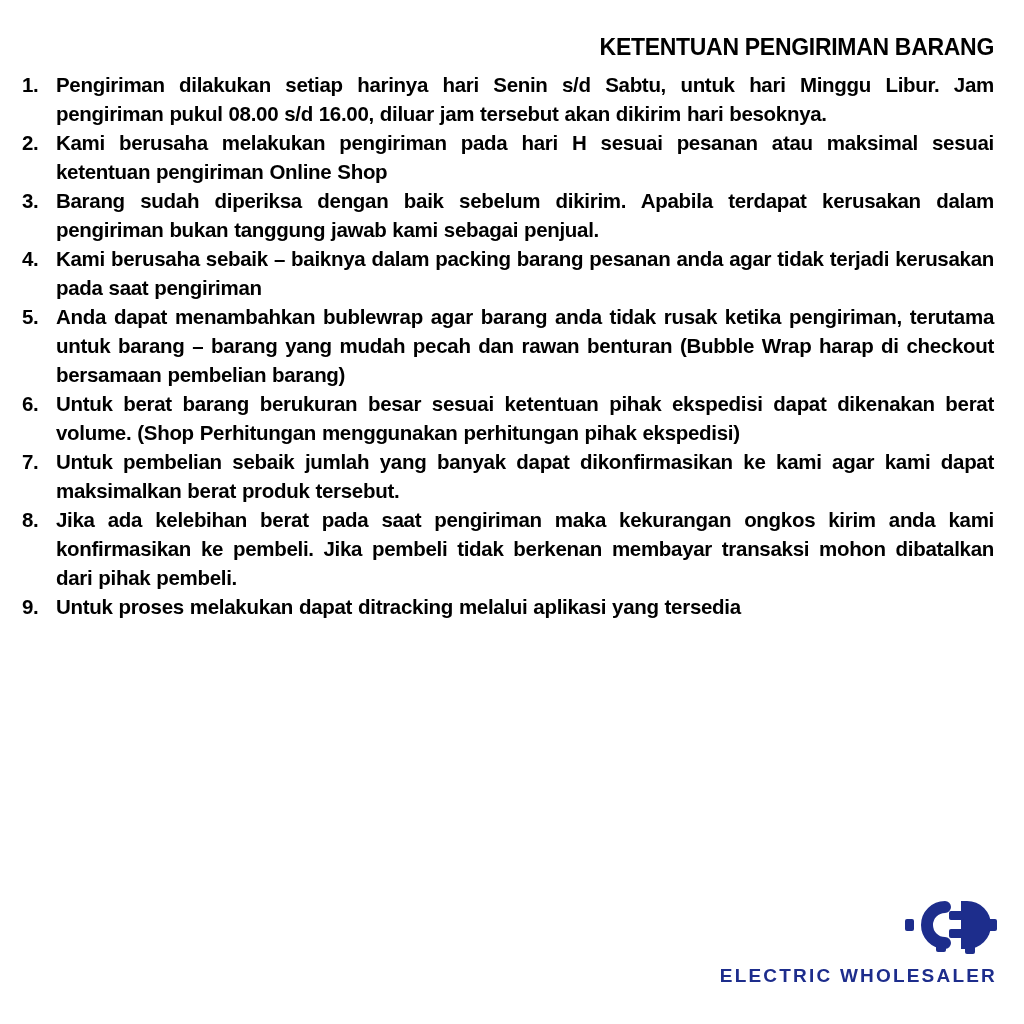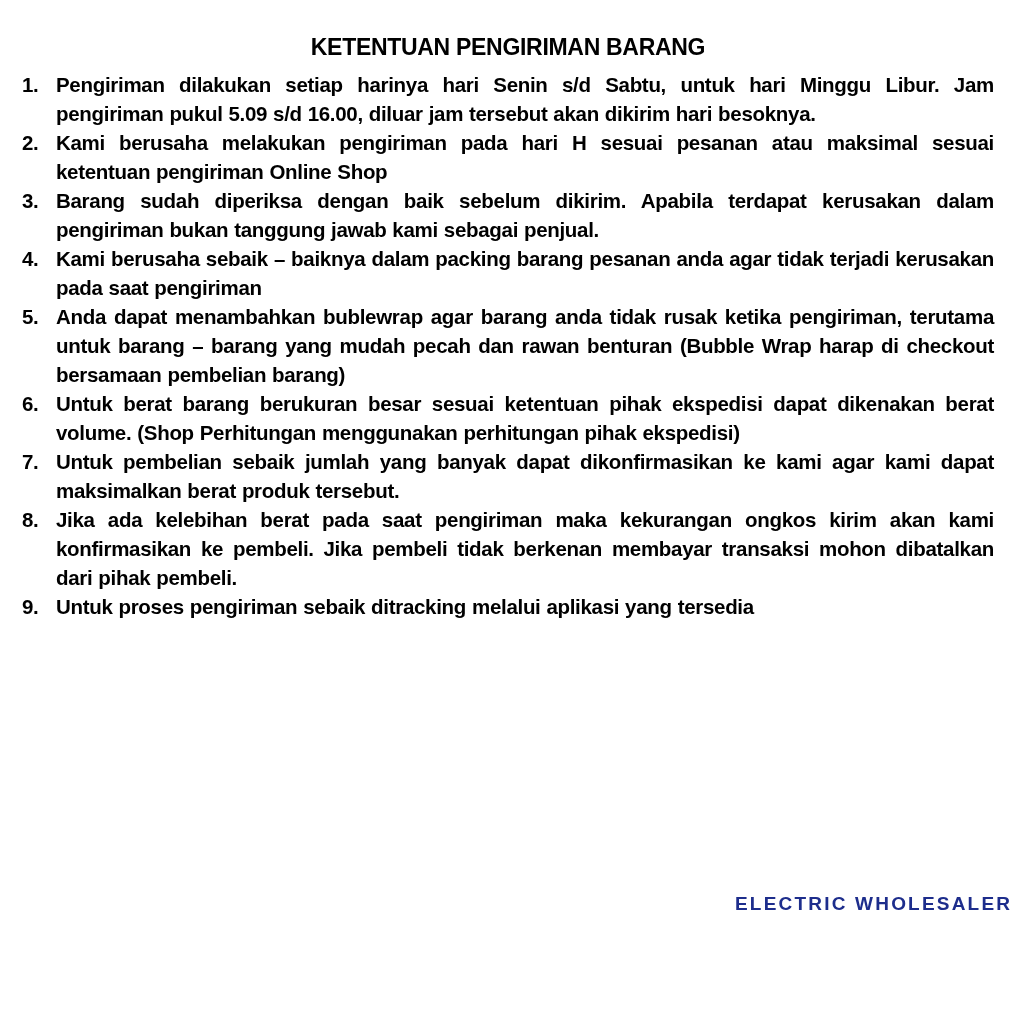--- a/index.html
+++ b/index.html
@@ -11,21 +11,21 @@
     overflow: hidden;
     position: relative;
   }
   .doc {
     position: absolute;
     top: 34px;
     left: 22px;
     right: 30px;
   }
   .doc-title {
-    text-align: center;
+    text-align: right;
     font-size: 23px;
     font-weight: 700;
     color: #000000;
     letter-spacing: -0.3px;
     margin-bottom: 9px;
   }
   .terms-list {
     display: flex;
     flex-direction: column;
   }
@@ -50,22 +50,22 @@
     text-align: justify;
     letter-spacing: -0.3px;
     word-spacing: 0.5px;
   }
   .logo {
     position: absolute;
     left: 735px;
     top: 893px;
     width: 262px;
     display: flex;
-    flex-direction: row;
-    align-items: flex-start;
+    flex-direction: column;
+    align-items: flex-end;
   }
   .logo-icon {
     width: 92px;
     height: 66px;
     margin-bottom: 6px;
   }
   .logo-wordmark {
     font-size: 19px;
     font-weight: 700;
     letter-spacing: 2.2px;
@@ -75,21 +75,21 @@
 </style>
 </head>
 <body>
 
 <div class="doc">
   <div class="doc-title">KETENTUAN PENGIRIMAN BARANG</div>
 
   <div class="terms-list">
     <div class="term-item">
       <span class="term-number">1.</span>
-      <span class="term-text">Pengiriman dilakukan setiap harinya hari Senin s/d Sabtu, untuk hari Minggu Libur. Jam pengiriman pukul 5.09 s/d 16.00, diluar jam tersebut akan dikirim hari besoknya.</span>
+      <span class="term-text">Pengiriman dilakukan setiap harinya hari Senin s/d Sabtu, untuk hari Minggu Libur. Jam pengiriman pukul 08.00 s/d 16.00, diluar jam tersebut akan dikirim hari besoknya.</span>
     </div>
     <div class="term-item">
       <span class="term-number">2.</span>
       <span class="term-text">Kami berusaha melakukan pengiriman pada hari H sesuai pesanan atau maksimal sesuai ketentuan pengiriman Online Shop</span>
     </div>
     <div class="term-item">
       <span class="term-number">3.</span>
       <span class="term-text">Barang sudah diperiksa dengan baik sebelum dikirim. Apabila terdapat kerusakan dalam pengiriman bukan tanggung jawab kami sebagai penjual.</span>
     </div>
     <div class="term-item">
@@ -103,25 +103,25 @@
     <div class="term-item">
       <span class="term-number">6.</span>
       <span class="term-text">Untuk berat barang berukuran besar sesuai ketentuan pihak ekspedisi dapat dikenakan berat volume. (Shop Perhitungan menggunakan perhitungan pihak ekspedisi)</span>
     </div>
     <div class="term-item">
       <span class="term-number">7.</span>
       <span class="term-text">Untuk pembelian sebaik jumlah yang banyak dapat dikonfirmasikan ke kami agar kami dapat maksimalkan berat produk tersebut.</span>
     </div>
     <div class="term-item">
       <span class="term-number">8.</span>
-      <span class="term-text">Jika ada kelebihan berat pada saat pengiriman maka kekurangan ongkos kirim akan kami konfirmasikan ke pembeli. Jika pembeli tidak berkenan membayar transaksi mohon dibatalkan dari pihak pembeli.</span>
+      <span class="term-text">Jika ada kelebihan berat pada saat pengiriman maka kekurangan ongkos kirim anda kami konfirmasikan ke pembeli. Jika pembeli tidak berkenan membayar transaksi mohon dibatalkan dari pihak pembeli.</span>
     </div>
     <div class="term-item">
       <span class="term-number">9.</span>
-      <span class="term-text">Untuk proses pengiriman sebaik ditracking melalui aplikasi yang tersedia</span>
+      <span class="term-text">Untuk proses melakukan dapat ditracking melalui aplikasi yang tersedia</span>
     </div>
   </div>
 </div>
 
 <div class="logo">
   <svg class="logo-icon" viewBox="0 0 92 62" xmlns="http://www.w3.org/2000/svg" aria-hidden="true">
     <g fill="#1d2d8c" stroke="none">
 
       <path d="M 40 12 A 17 17 0 1 0 40 48" fill="none" stroke="#1d2d8c" stroke-width="12" stroke-linecap="round"></path>
       <rect x="0" y="24" width="9" height="12" rx="2"></rect>

